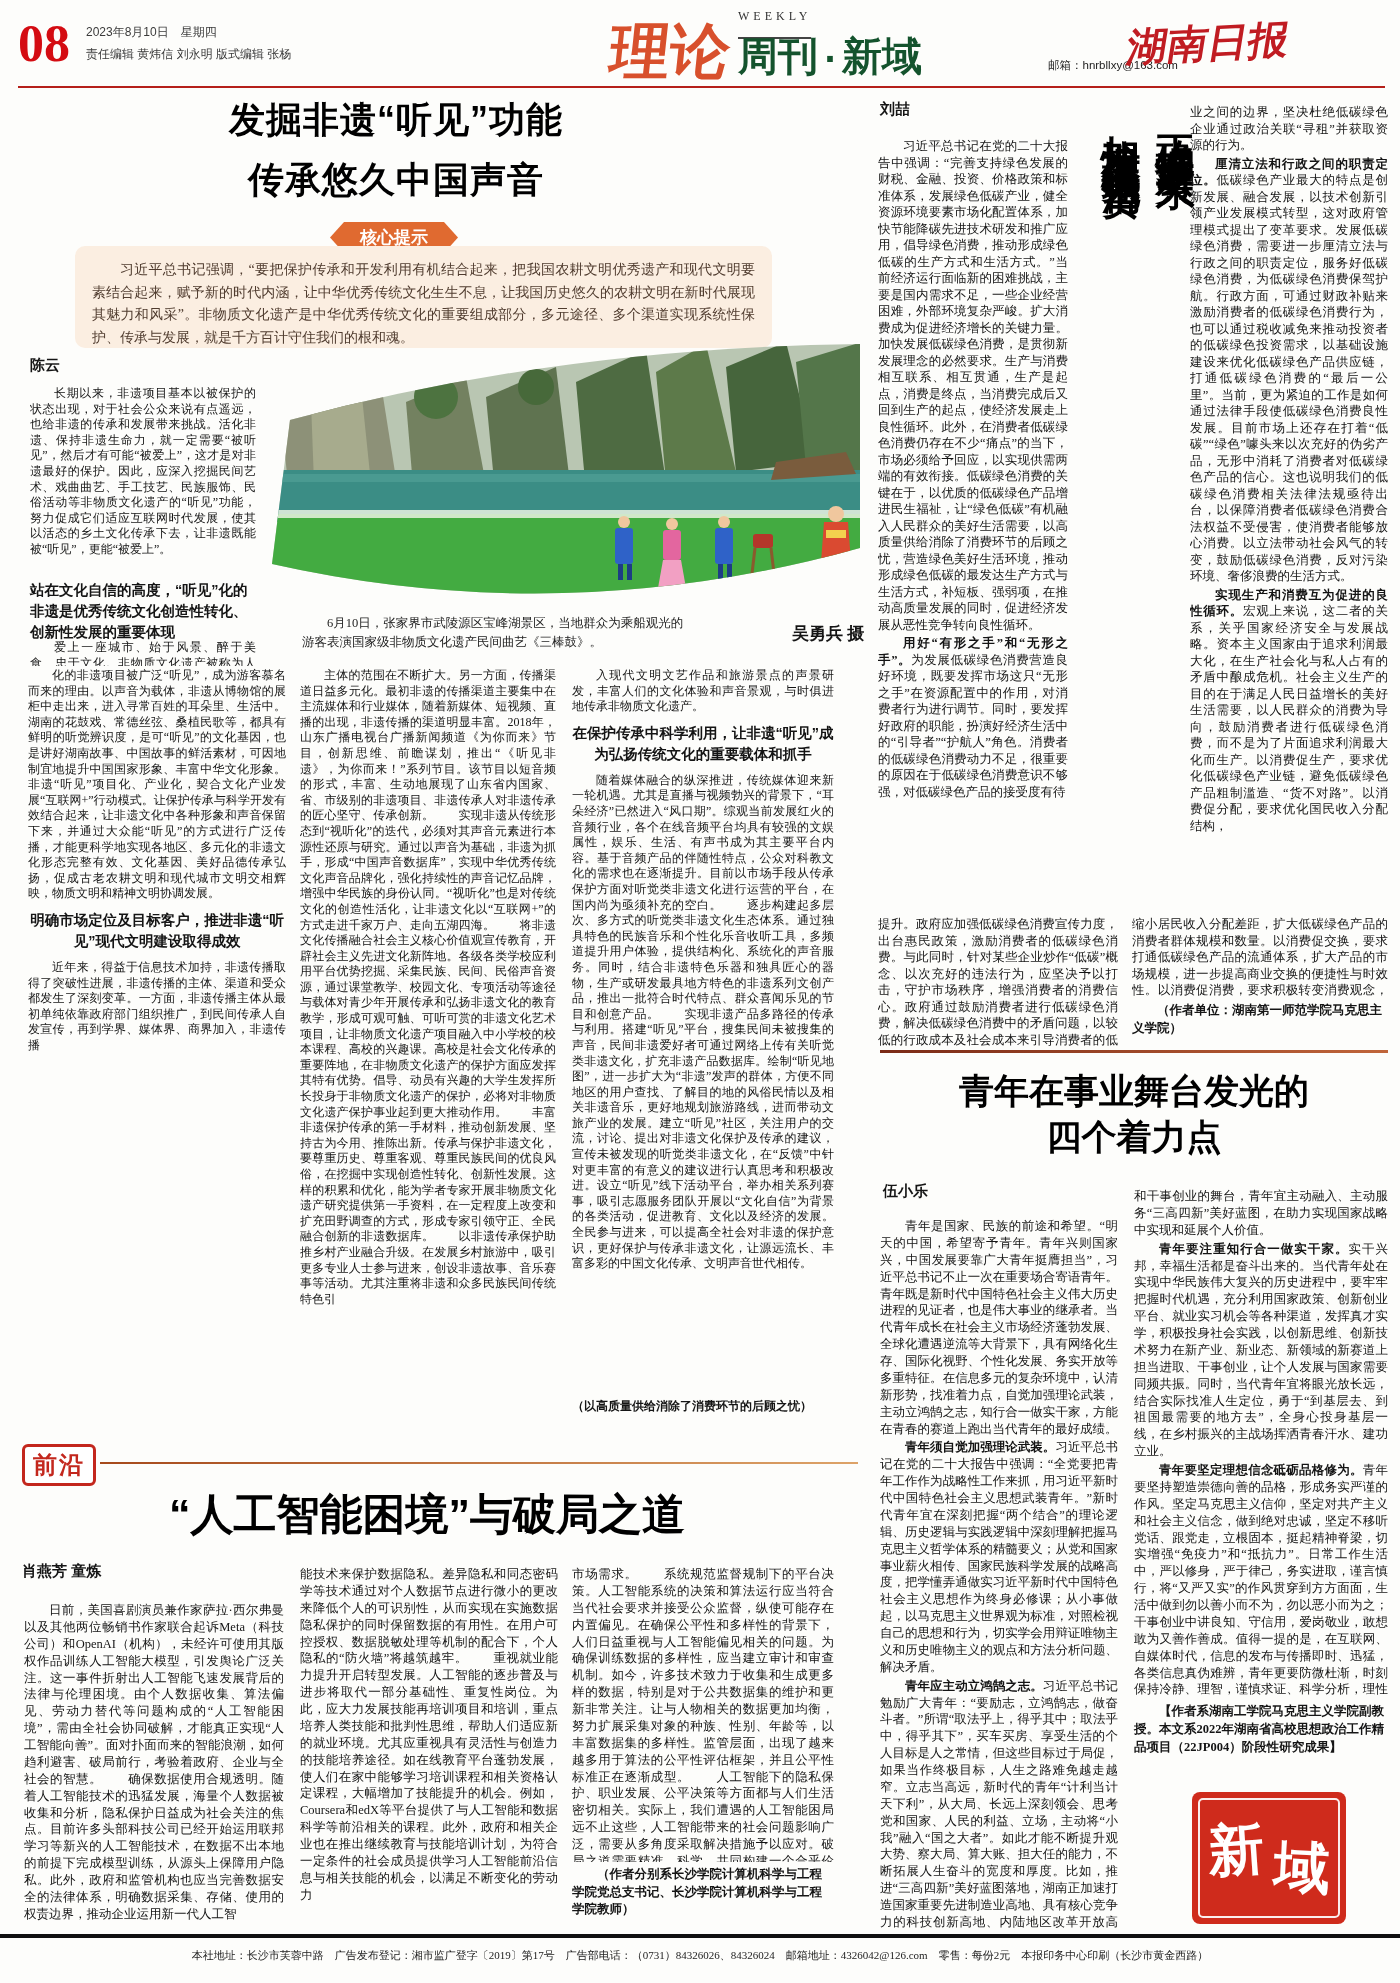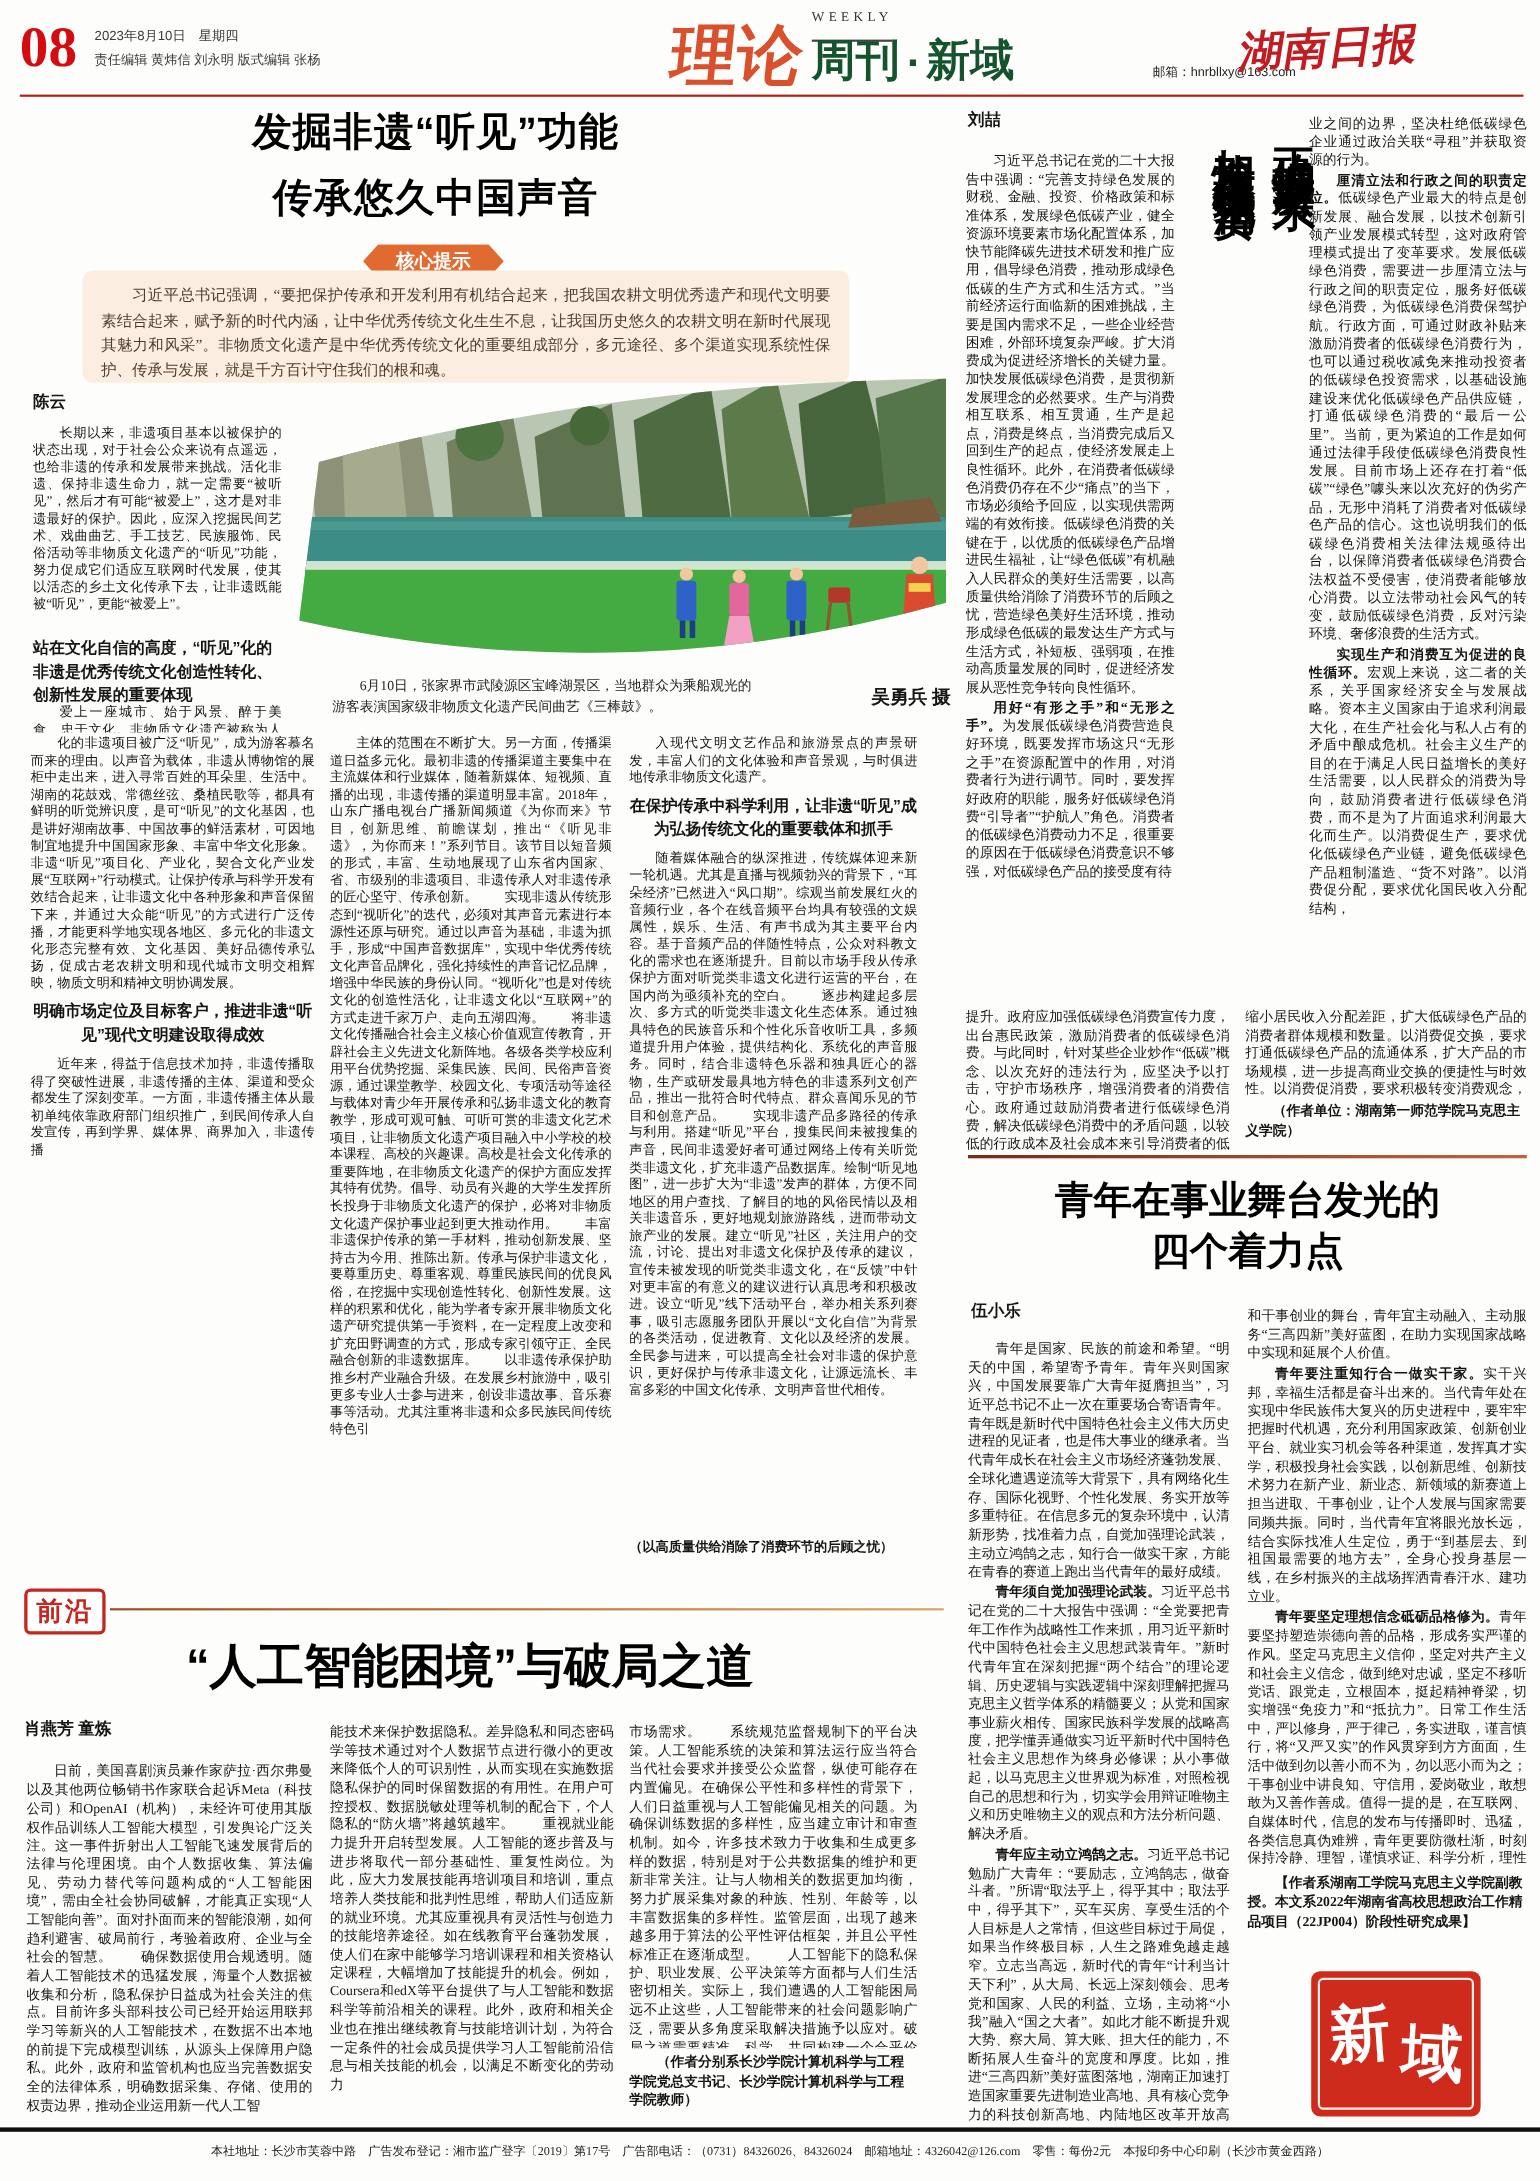--- a/index.html
+++ b/index.html
@@ -162,21 +162,21 @@
 <div class="col" style="left:572px;top:668px;width:262px;height:728px;">
   <p>入现代文明文艺作品和旅游景点的声景研发，丰富人们的文化体验和声音景观，与时俱进地传承非物质文化遗产。</p>
   <div class="sub">在保护传承中科学利用，让非遗“听见”成为弘扬传统文化的重要载体和抓手</div>
   <p>随着媒体融合的纵深推进，传统媒体迎来新一轮机遇。尤其是直播与视频勃兴的背景下，“耳朵经济”已然进入“风口期”。综观当前发展红火的音频行业，各个在线音频平台均具有较强的文娱属性，娱乐、生活、有声书成为其主要平台内容。基于音频产品的伴随性特点，公众对科教文化的需求也在逐渐提升。目前以市场手段从传承保护方面对听觉类非遗文化进行运营的平台，在国内尚为亟须补充的空白。　　逐步构建起多层次、多方式的听觉类非遗文化生态体系。通过独具特色的民族音乐和个性化乐音收听工具，多频道提升用户体验，提供结构化、系统化的声音服务。同时，结合非遗特色乐器和独具匠心的器物，生产或研发最具地方特色的非遗系列文创产品，推出一批符合时代特点、群众喜闻乐见的节目和创意产品。　　实现非遗产品多路径的传承与利用。搭建“听见”平台，搜集民间未被搜集的声音，民间非遗爱好者可通过网络上传有关听觉类非遗文化，扩充非遗产品数据库。绘制“听见地图”，进一步扩大为“非遗”发声的群体，方便不同地区的用户查找、了解目的地的风俗民情以及相关非遗音乐，更好地规划旅游路线，进而带动文旅产业的发展。建立“听见”社区，关注用户的交流，讨论、提出对非遗文化保护及传承的建议，宣传未被发现的听觉类非遗文化，在“反馈”中针对更丰富的有意义的建议进行认真思考和积极改进。设立“听见”线下活动平台，举办相关系列赛事，吸引志愿服务团队开展以“文化自信”为背景的各类活动，促进教育、文化以及经济的发展。全民参与进来，可以提高全社会对非遗的保护意识，更好保护与传承非遗文化，让源远流长、丰富多彩的中国文化传承、文明声音世代相传。</p>
 </div>
 <div class="abs anote" style="left:572px;top:1398px;width:262px;font-size:12px;">（以高质量供给消除了消费环节的后顾之忧）</div>
 
 <div class="abs byline" style="left:880px;top:100px;">刘喆</div>
 <div class="col" style="left:878px;top:138px;width:190px;height:772px;font-size:12.5px;line-height:1.32;">
   <p>习近平总书记在党的二十大报告中强调：“完善支持绿色发展的财税、金融、投资、价格政策和标准体系，发展绿色低碳产业，健全资源环境要素市场化配置体系，加快节能降碳先进技术研发和推广应用，倡导绿色消费，推动形成绿色低碳的生产方式和生活方式。”当前经济运行面临新的困难挑战，主要是国内需求不足，一些企业经营困难，外部环境复杂严峻。扩大消费成为促进经济增长的关键力量。　　加快发展低碳绿色消费，是贯彻新发展理念的必然要求。生产与消费相互联系、相互贯通，生产是起点，消费是终点，当消费完成后又回到生产的起点，使经济发展走上良性循环。此外，在消费者低碳绿色消费仍存在不少“痛点”的当下，市场必须给予回应，以实现供需两端的有效衔接。低碳绿色消费的关键在于，以优质的低碳绿色产品增进民生福祉，让“绿色低碳”有机融入人民群众的美好生活需要，以高质量供给消除了消费环节的后顾之忧，营造绿色美好生活环境，推动形成绿色低碳的最发达生产方式与生活方式，补短板、强弱项，在推动高质量发展的同时，促进经济发展从恶性竞争转向良性循环。</p>
-  <p><b class="lead">用好“有形之手”和“无形之手”。</b><span>为发展低碳绿色消费营造良好环境，既要发挥市场这只“无形之手”在资源配置中的作用，对消费者行为进行调节。同时，要发挥好政府的职能，服务好低碳绿色消费“引导者”“护航人”角色。消费者的低碳绿色消费动力不足，很重要的原因在于低碳绿色消费意识不够强，对低碳绿色产品的接受度有待</span></p>
+  <p><b class="lead">用好“有形之手”和“无形之手”。</b><span>为发展低碳绿色消费营造良好环境，既要发挥市场这只“无形之手”在资源配置中的作用，对消费者行为进行调节。同时，要发挥好政府的职能，扮演好经济生活中的“引导者”“护航人”角色。消费者的低碳绿色消费动力不足，很重要的原因在于低碳绿色消费意识不够强，对低碳绿色产品的接受度有待</span></p>
 </div>
 <div class="abs vhead" style="left:1094px;top:104px;height:800px;">
   <div>
     <span>正确把握三对关系</span>
     <span class="vgap"></span>
     <span>加快发展低碳绿色消费</span>
   </div>
 </div>
 <div class="col" style="left:1190px;top:104px;width:198px;height:806px;font-size:12.5px;line-height:1.32;">
   <p style="text-indent:0;">业之间的边界，坚决杜绝低碳绿色企业通过政治关联“寻租”并获取资源的行为。</p>

